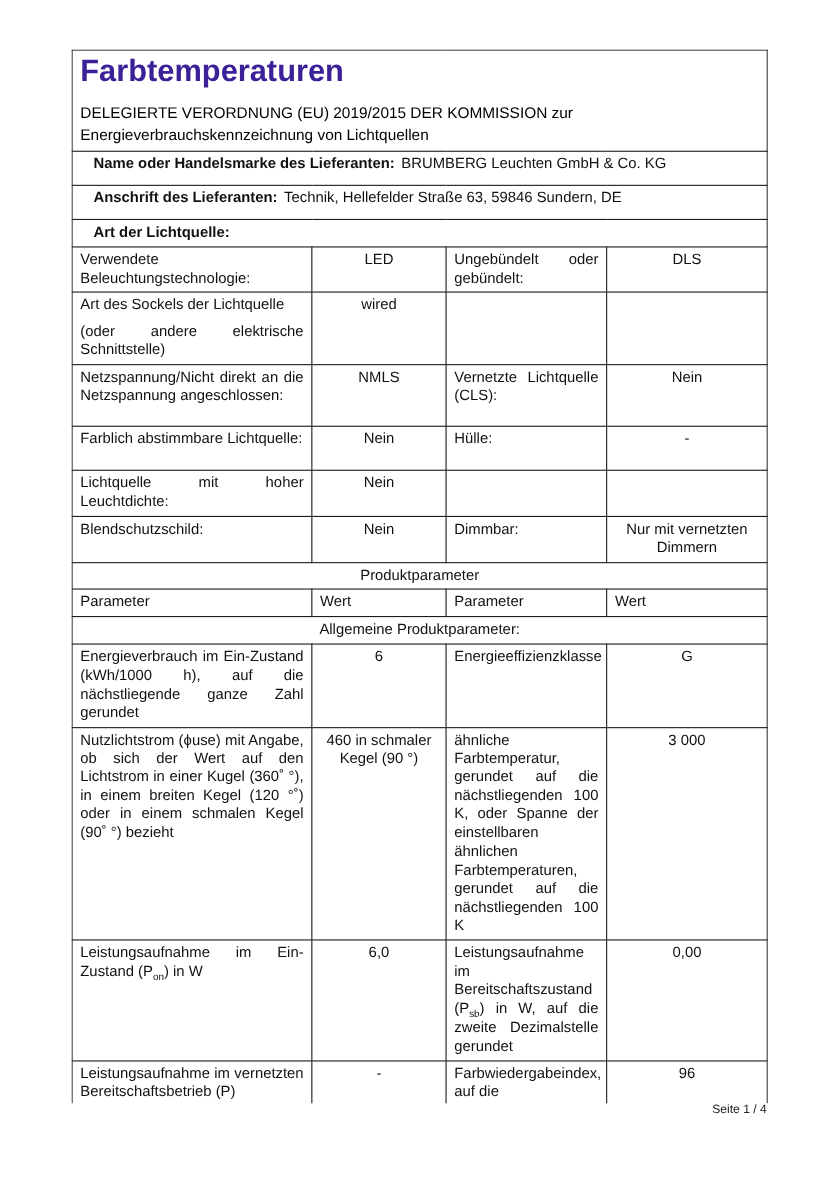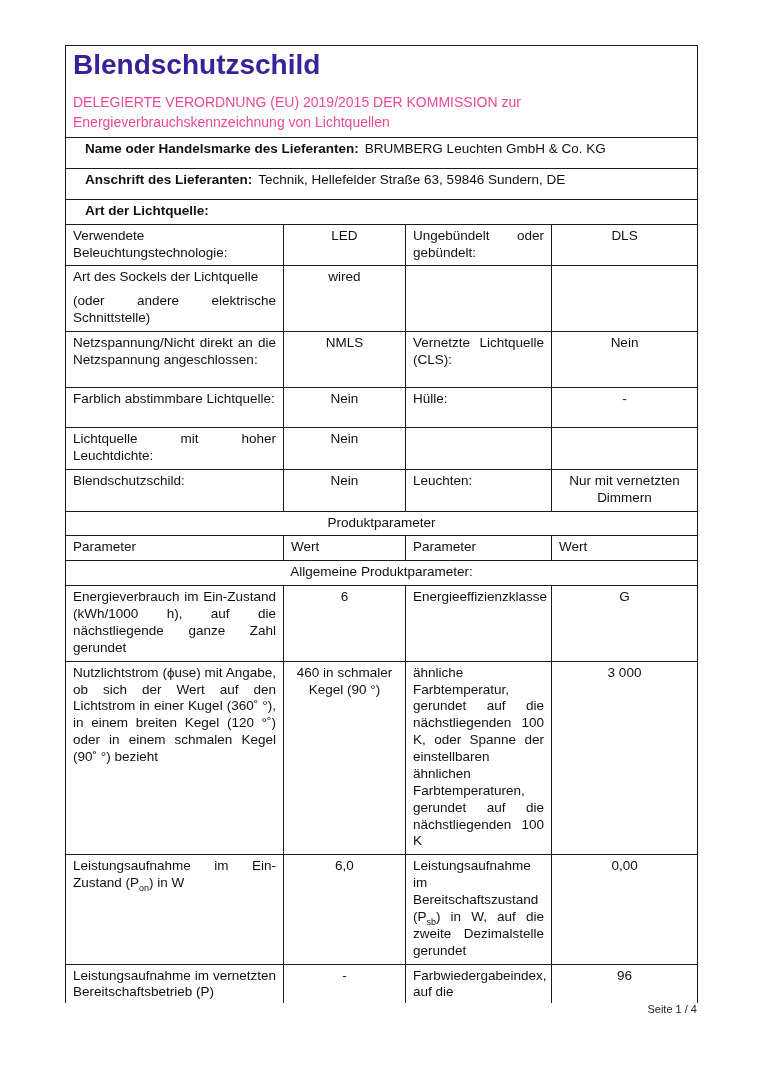--- a/index.html
+++ b/index.html
@@ -34,21 +34,21 @@
   .doc-title{
     font-size:28px;
     font-weight:bold;
     color:#3B2098;
     line-height:1.15;
     margin-bottom:11px;
   }
   .doc-sub{
     font-size:14px;
     line-height:1.45;
-    color:#ec4899;
+    color:#000000;
   }
   
   td.info-cell{font-size:14px;padding:6px 8px;}
   .lbl{font-weight:bold;padding-left:12px;}
   .info-gap{display:inline-block;width:6px;}
   
   td.c-label{text-align:justify;}
   td.c-value{text-align:center;}
   td.c-section{text-align:center;font-weight:normal;}
   td.c-head{text-align:left;}
@@ -90,21 +90,21 @@
       <table class="spec">
         <colgroup>
           <col class="c1">
             <col class="c2">
             <col class="c3">
             <col class="c4">
         </colgroup>
         <tbody>
           <tr class="r0">
             <td colspan="4" class="title-cell">
-              <div class="doc-title">Blendschutzschild</div>
+              <div class="doc-title">Farbtemperaturen</div>
               <div class="doc-sub">DELEGIERTE VERORDNUNG (EU) 2019/2015 DER KOMMISSION zur Energieverbrauchskennzeichnung von Lichtquellen</div>
             </td>
           </tr>
           <tr class="r1 info">
             <td colspan="4" class="info-cell">
               <span class="lbl">Name oder Handelsmarke des Lieferanten:</span><span class="info-gap"></span><span>BRUMBERG Leuchten GmbH &amp; Co. KG</span>
             </td>
           </tr>
           <tr class="r2 info">
             <td colspan="4" class="info-cell">
@@ -190,21 +190,21 @@
               </td>
             </tr>
             <tr class="r10">
               <td class="c-label">
                 <div>Blendschutzschild:</div>
               </td>
               <td class="c-value">
                 <div>Nein</div>
               </td>
               <td class="c-label">
-                <div>Leuchten:</div>
+                <div>Dimmbar:</div>
               </td>
               <td class="c-value">
                 <div>Nur mit vernetzten Dimmern</div>
               </td>
             </tr>
             <tr class="r11">
               <td colspan="4" class="c-section">
                 <div>Produktparameter</div>
               </td>
             </tr>

